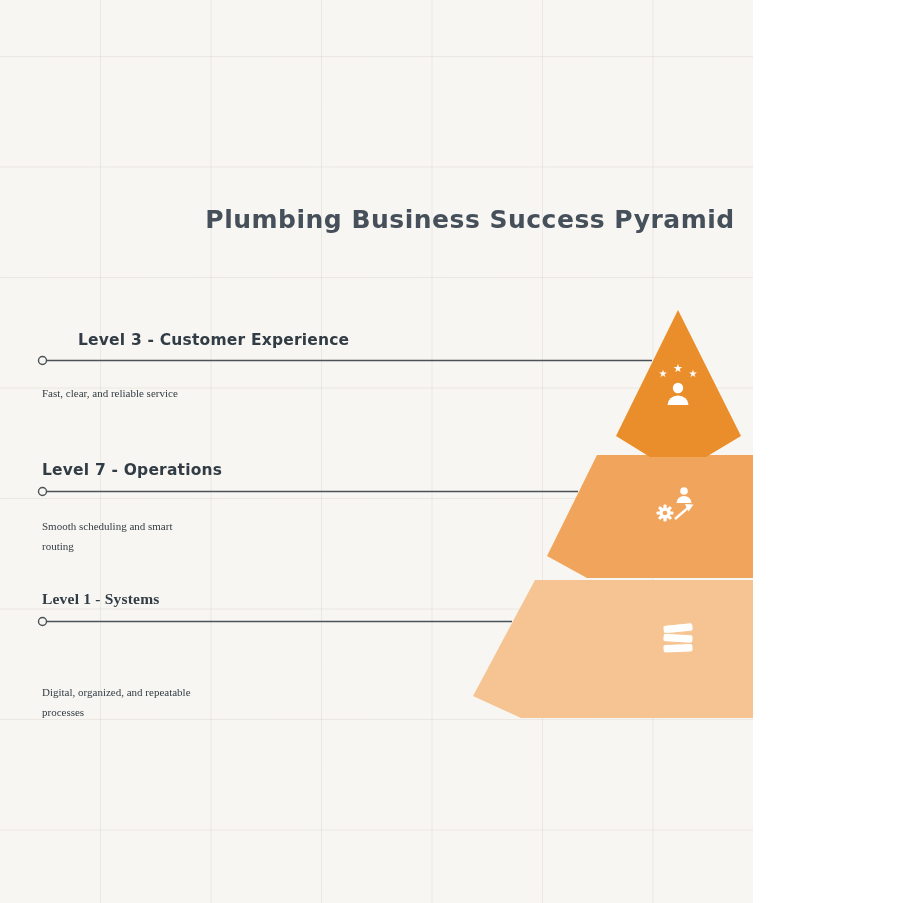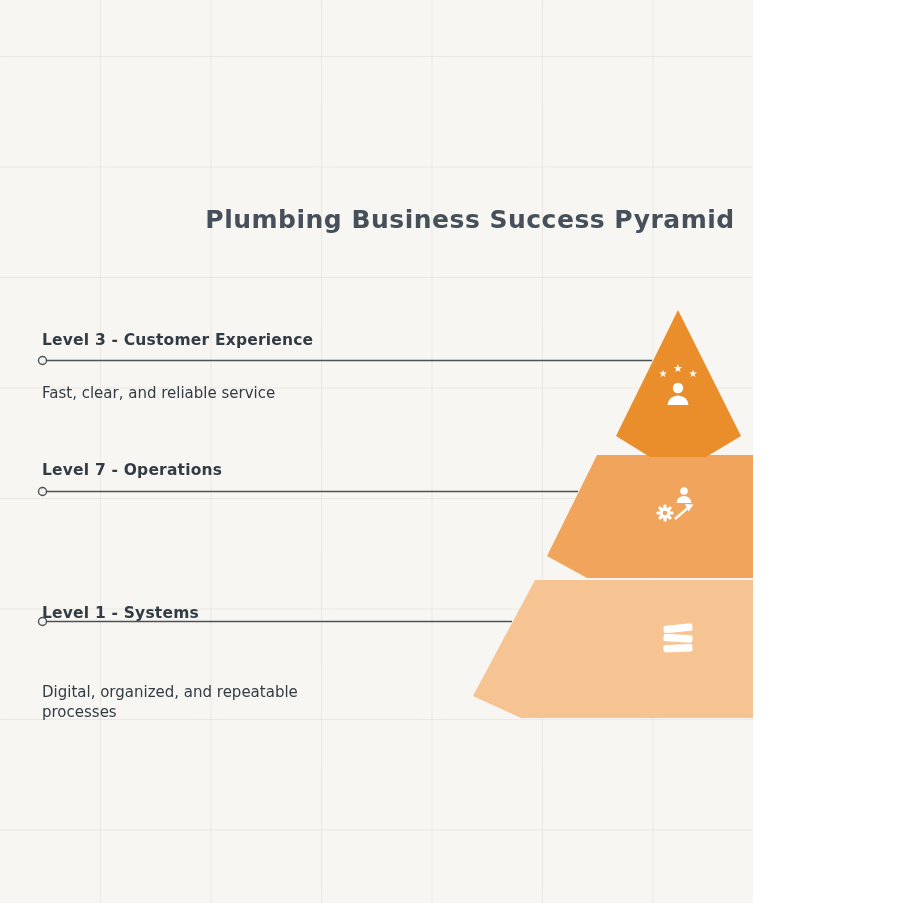--- a/index.html
+++ b/index.html
@@ -15,38 +15,40 @@
   }
   .title{
     position:absolute;left:35px;top:205px;width:870px;text-align:center;
     font-size:25px;font-weight:700;color:#46505A;letter-spacing:.5px;
   }
   .lvl-label{
     position:absolute;left:42px;font-weight:700;font-size:15.5px;
     color:#313C44;letter-spacing:.2px;
   }
   .lvl-desc{
-    position:absolute;left:42px;font-size:15px;color:#313C44;
-    line-height:20px;white-space:pre-line;
+    position:absolute;left:42px;font-size:11px;color:#313C44;
+    line-height:20px;white-space:pre-line;font-family:Liberation Serif, serif;
   }
   .overlay{position:absolute;left:0;top:0;}
 </style>
 </head>
 <body>
 
 <div class="stage">
 
   <div class="title">Plumbing Business Success Pyramid</div>
 
-  <div class="lvl-label" style="top:331px;">Level 3 - Customer Experience</div>
+  <div class="lvl-label" style="top:331px;margin-left:36px;">Level 3 - Customer Experience</div>
   <div class="lvl-desc" style="top:383px;">Fast, clear, and reliable service</div>
 
   <div class="lvl-label" style="top:461px;">Level 7 - Operations</div>
+  <div class="lvl-desc" style="top:516px;">Smooth scheduling and smart
+routing</div>
 
-  <div class="lvl-label" style="top:604px;">Level 1 - Systems</div>
+  <div class="lvl-label" style="top:590px;font-family:Liberation Serif, serif;">Level 1 - Systems</div>
   <div class="lvl-desc" style="top:645px;margin-top:37px;">Digital, organized, and repeatable
 processes</div>
 
   <svg class="overlay" width="903" height="903" viewBox="0 0 903 903">
 
     <line x1="47" y1="360.5" x2="652" y2="360.5" stroke="#4A5258" stroke-width="1.3"></line>
     <circle cx="42.5" cy="360.5" r="4" fill="#F8F6F2" stroke="#4A5258" stroke-width="1.4"></circle>
 
     <line x1="47" y1="491.5" x2="578" y2="491.5" stroke="#4A5258" stroke-width="1.3"></line>
     <circle cx="42.5" cy="491.5" r="4" fill="#F8F6F2" stroke="#4A5258" stroke-width="1.4"></circle>

